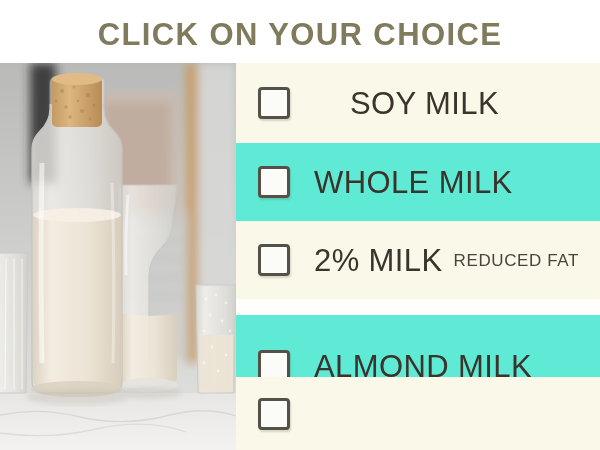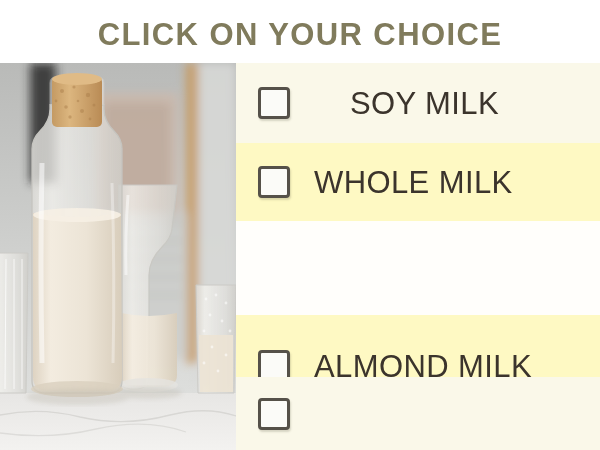--- a/index.html
+++ b/index.html
@@ -74,21 +74,21 @@
   }
   .option-row {
     position: absolute;
     left: 0;
     width: 364px;
     display: flex;
     align-items: center;
     overflow: hidden;
     white-space: nowrap;
   }
-  .option-row.alt   { background: #fef9c3; }
+  .option-row.alt   { background: #5eead4; }
   .option-row.plain { background: #faf8e9; }
 
   .checkbox {
     flex: 0 0 auto;
     width: 26px;
     height: 26px;
     margin-left: 22px;
     background: #fbfbf8;
     border: 3px solid #555149;
     border-radius: 4px;
@@ -264,20 +264,25 @@
       <div class="option-row plain" style="top:0px;height:80px;gap:36px;">
         <div class="checkbox"></div>
         <div class="option-label">SOY MILK</div>
       </div>
 
       <div class="option-row alt" style="top:80px;height:78px;">
         <div class="checkbox"></div>
         <div class="option-label">WHOLE MILK</div>
       </div>
 
+      <div class="option-row plain" style="top:158px;height:78px;">
+        <div class="checkbox"></div>
+        <div class="option-label">2% MILK</div>
+        <div class="option-sub">REDUCED FAT</div>
+      </div>
 
       <div class="option-row alt" style="top:252px;height:102px;">
         <div class="checkbox"></div>
         <div class="option-label">ALMOND MILK</div>
       </div>
 
       <div class="option-row plain" style="top:314px;height:73px;">
         <div class="checkbox"></div>
       </div>
 

